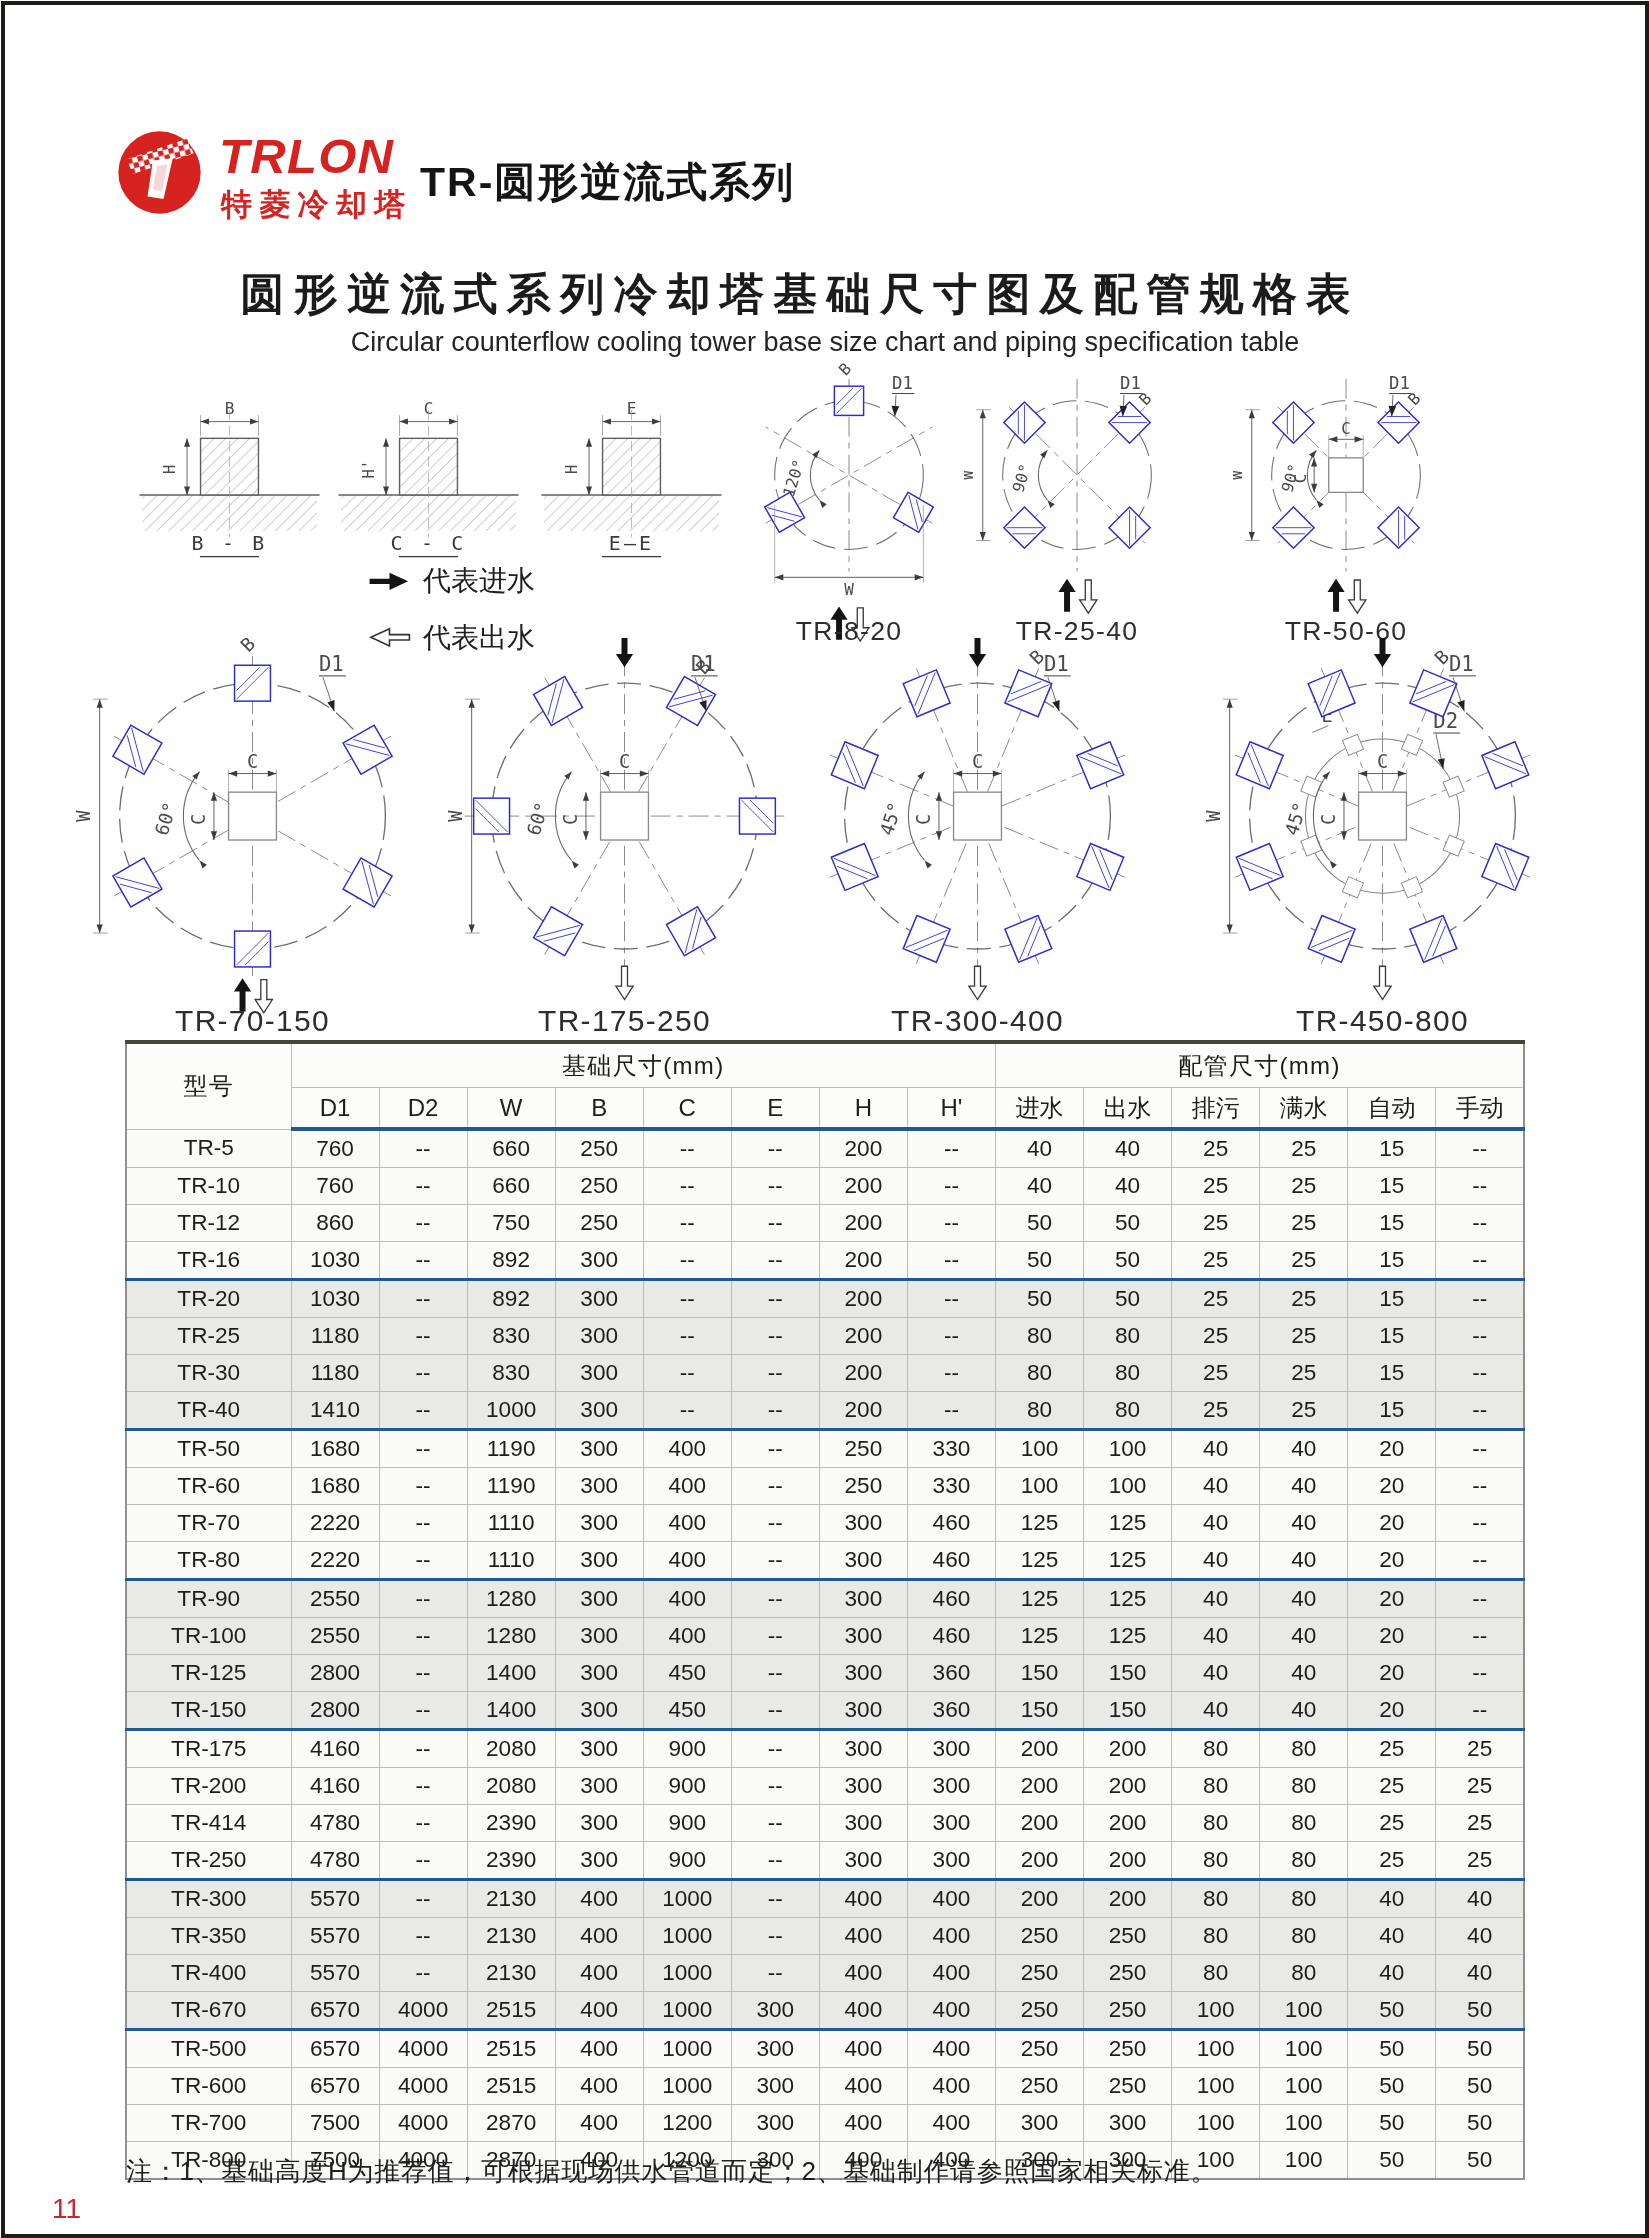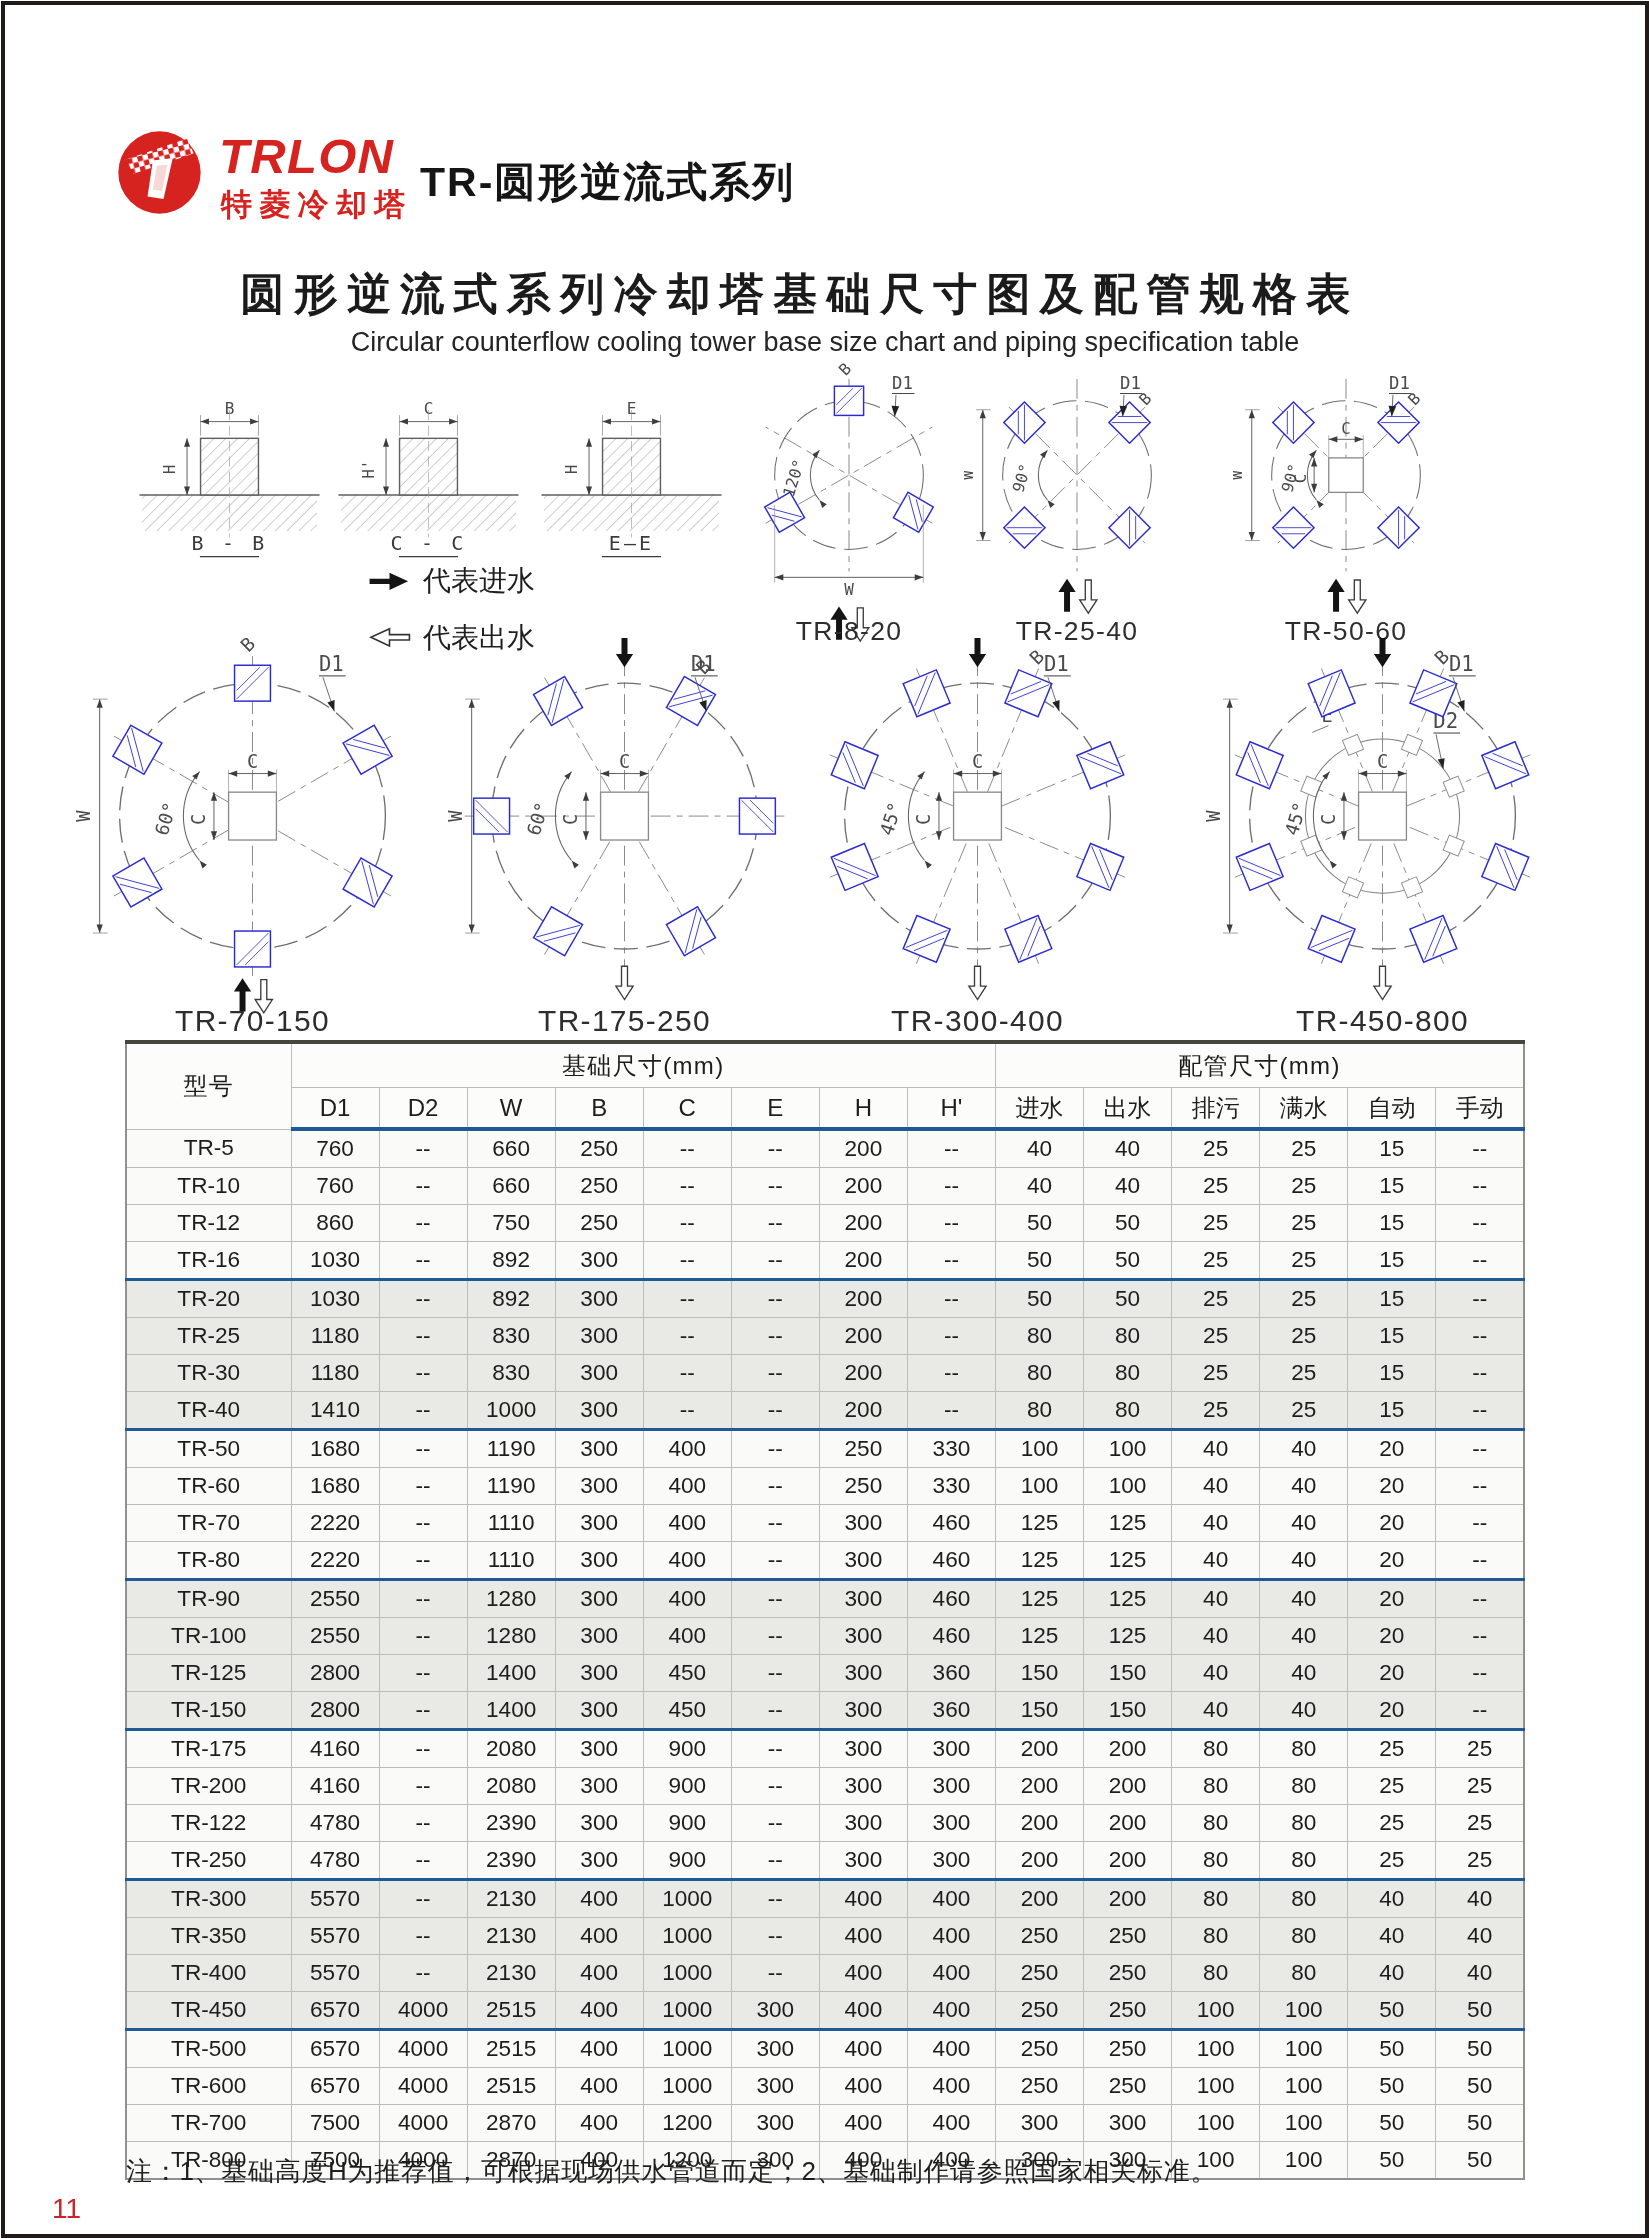--- a/index.html
+++ b/index.html
@@ -945,21 +945,21 @@
           <td>300</td>
           <td>300</td>
           <td>200</td>
           <td>200</td>
           <td>80</td>
           <td>80</td>
           <td>25</td>
           <td>25</td>
         </tr>
         <tr>
-          <td>TR-122</td>
+          <td>TR-414</td>
           <td>4780</td>
           <td>--</td>
           <td>2390</td>
           <td>300</td>
           <td>900</td>
           <td>--</td>
           <td>300</td>
           <td>300</td>
           <td>200</td>
           <td>200</td>
@@ -1030,21 +1030,21 @@
           <td>400</td>
           <td>400</td>
           <td>250</td>
           <td>250</td>
           <td>80</td>
           <td>80</td>
           <td>40</td>
           <td>40</td>
         </tr>
         <tr class="shade">
-          <td>TR-450</td>
+          <td>TR-670</td>
           <td>6570</td>
           <td>4000</td>
           <td>2515</td>
           <td>400</td>
           <td>1000</td>
           <td>300</td>
           <td>400</td>
           <td>400</td>
           <td>250</td>
           <td>250</td>

